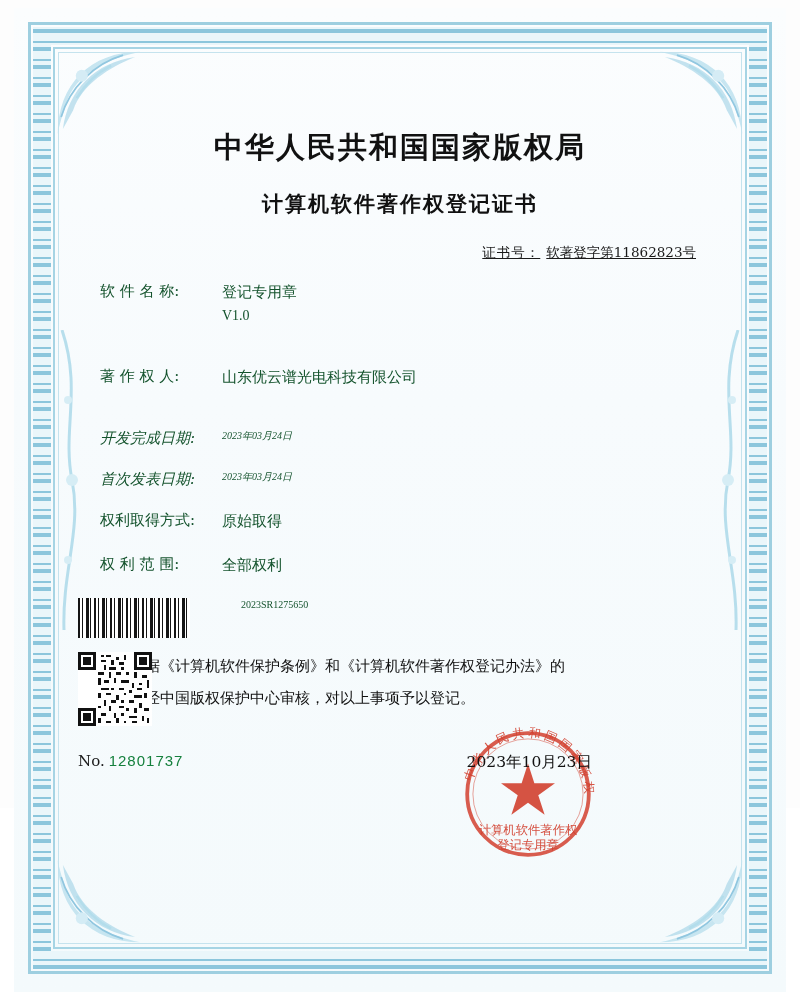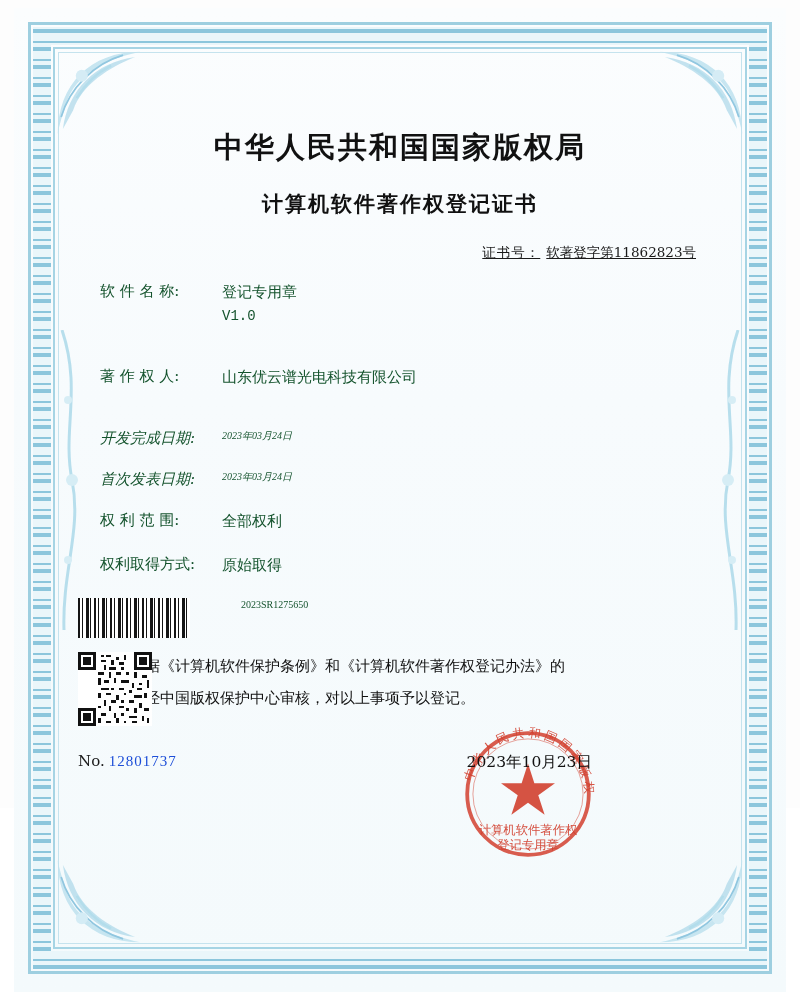--- a/index.html
+++ b/index.html
@@ -157,21 +157,21 @@
     flex: 0 0 122px;
     letter-spacing: 0px;
     white-space: nowrap;
   }
   .field-value {
     flex: 1 1 auto;
     line-height: 1.45;
   }
   .field-value .value-line2 {
     display: block;
-    font-family: Liberation Mono, monospace;
+    font-family: Liberation Serif, serif;
     font-size: 14px;
     margin-top: 2px;
   }
   .field-value.digits {
     font-family: "Liberation Serif", "DejaVu Serif", serif;
     font-size: 10px;
   }
 
   .statement {
     margin-top: 34px;
@@ -221,22 +221,22 @@
 
   #serial {
     position: absolute;
     left: 78px;
     top: 752px;
     font-size: 15px;
     color: #1a1a1a;
     font-family: "DejaVu Serif", "Liberation Serif", serif;
   }
   #serial .serial-num {
-    font-family: Liberation Serif, serif;
-    color: #1d4ed8;
+    font-family: Liberation Sans, sans-serif;
+    color: #15803d;
     letter-spacing: 1px;
     margin-left: 4px;
     font-size: 15px;
   }
   #issue-date {
     position: absolute;
     left: 372px;
     top: 752px;
     width: 220px;
     text-align: right;
@@ -326,27 +326,27 @@
       <div class="field-label">开发完成日期:</div>
       <div class="field-value digits">2023年03月24日</div>
     </div>
 
     <div class="field-row" style="margin-top:22px;font-style:italic;">
       <div class="field-label">首次发表日期:</div>
       <div class="field-value digits">2023年03月24日</div>
     </div>
 
     <div class="field-row" style="margin-top:22px;">
+      <div class="field-label">权利取得方式:</div>
+      <div class="field-value">原始取得</div>
+    </div>
+
+    <div class="field-row" style="margin-top:22px;">
       <div class="field-label">权 利 范 围:</div>
       <div class="field-value">全部权利</div>
-    </div>
-
-    <div class="field-row" style="margin-top:22px;">
-      <div class="field-label">权利取得方式:</div>
-      <div class="field-value">原始取得</div>
     </div>
 
     <div class="field-row" style="margin-top:22px;padding-left:19px;">
       <div class="field-label">登 记 号:</div>
       <div class="field-value digits">2023SR1275650</div>
     </div>
 
     <div class="statement">
       <span class="p1">根据《计算机软件保护条例》和《计算机软件著作权登记办法》的</span>
       <span>规定，经中国版权保护中心审核，对以上事项予以登记。</span>

